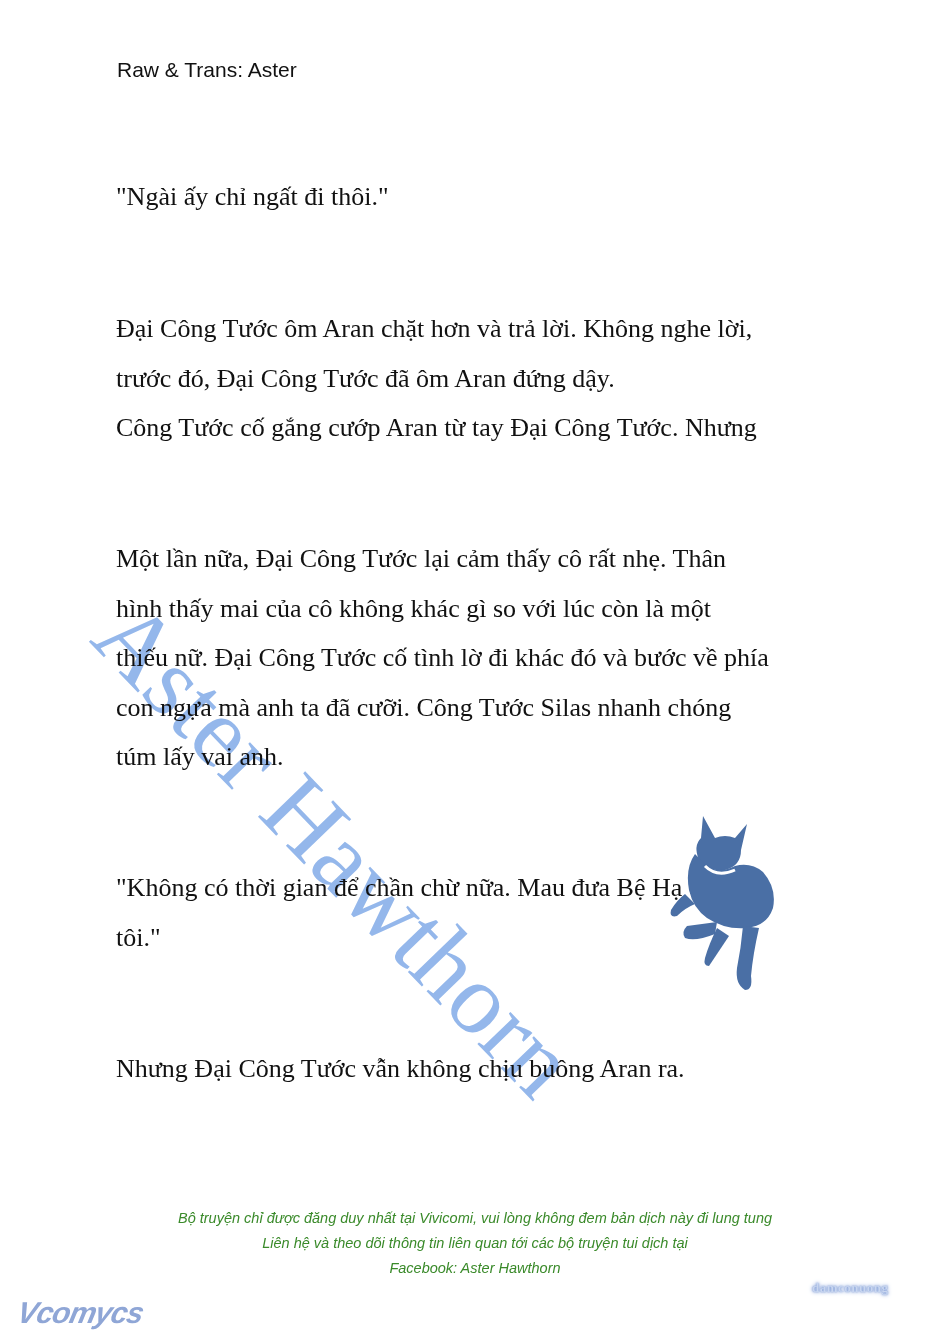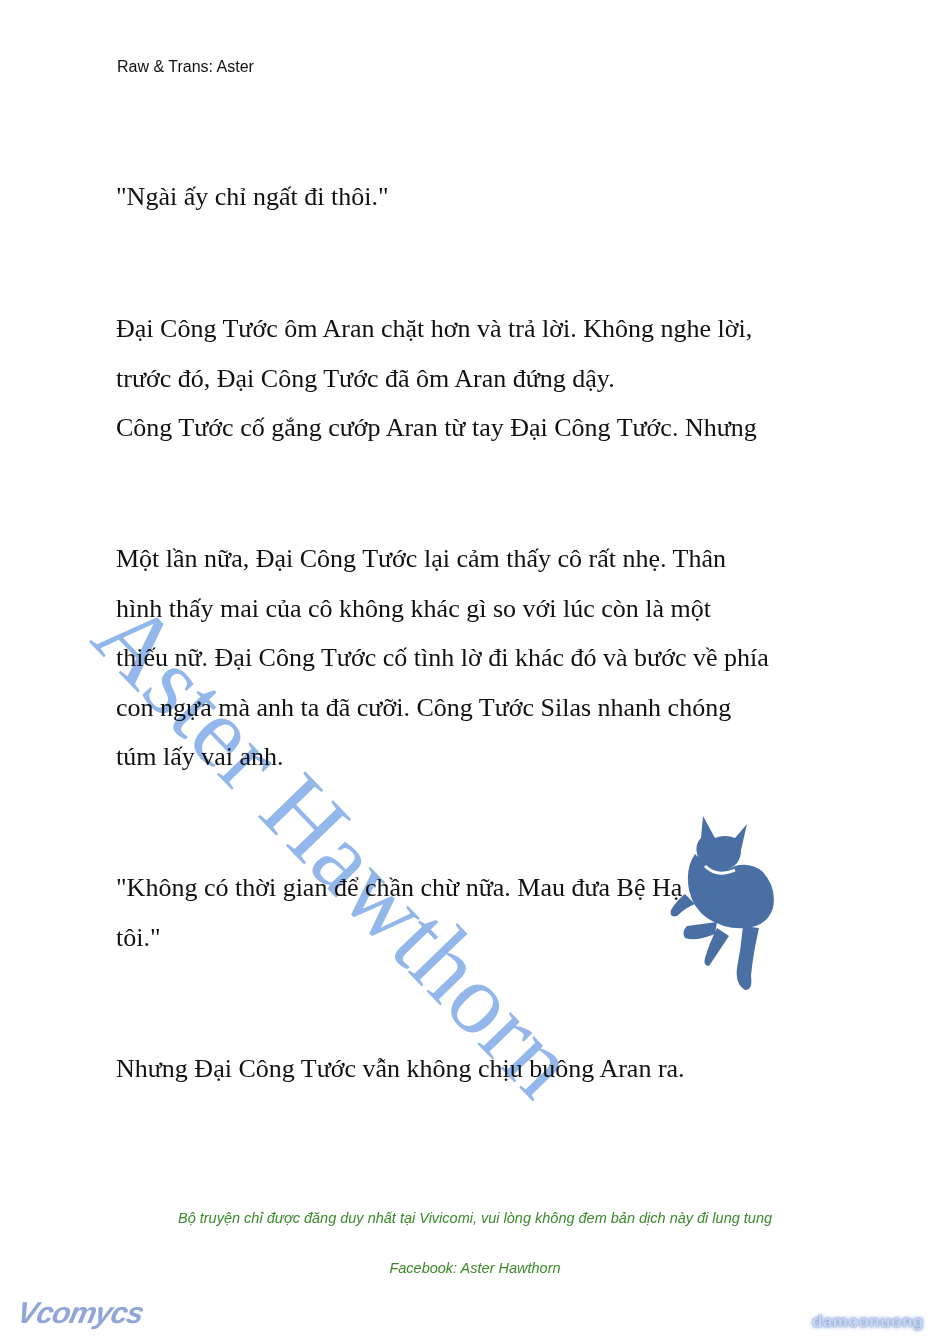--- a/index.html
+++ b/index.html
@@ -17,21 +17,21 @@
       position: absolute;
       left: 0; top: 0;
       width: 950px; height: 1343px;
       background: #ffffff;
     }
     .header {
       position: absolute;
       left: 117px;
       top: 58px;
       font-family: "Liberation Sans", sans-serif;
-      font-size: 16px;
+      font-size: 21px;
       color: #111111;
     }
     .para {
       position: absolute;
       left: 116px;
       width: 730px;
       font-family: "Liberation Serif", serif;
       font-size: 26px;
       line-height: 49.5px;
       color: #111111;
@@ -84,24 +84,24 @@
       font-style: italic;
       font-weight: bold;
       font-size: 30px;
       color: #8fa6d6;
       letter-spacing: -1px;
       transform: skewX(-12deg);
     }
     .logo-right {
       position: absolute;
       left: 812px;
-      top: 1312px;
-      font-family: Liberation Sans, sans-serif;
+      top: 1280px;
+      font-family: Liberation Serif, serif;
       font-weight: bold;
-      font-size: 17px;
+      font-size: 13px;
       color: #c8d6f0;
       text-shadow: 0 0 4px #6f8fd0, 0 0 2px #6f8fd0;
       letter-spacing: 0.5px;
     }
   </style>
 </head>
 <body>
 
 <div class="page">
 
@@ -149,17 +149,18 @@
 
       <path d="M32 118 Q26 124 30 130 Q40 134 60 126 L62 114 Z"></path>
 
       <path d="M62 120 Q54 136 50 150 Q48 158 54 158 Q62 146 74 128 Z"></path>
       <path d="M88 118 Q86 140 82 160 Q80 176 90 182 Q98 182 96 168 Q98 146 104 120 Z"></path>
     </g>
     <path d="M50 58 Q62 70 80 62" stroke="#ffffff" stroke-width="3" fill="none"></path>
   </svg>
 
   <p class="footer-note" style="top:1210px;">Bộ truyện chỉ được đăng duy nhất tại Vivicomi, vui lòng không đem bản dịch này đi lung tung</p>
+  <p class="footer-note" style="top:1235px;">Liên hệ và theo dõi thông tin liên quan tới các bộ truyện tui dịch tại</p>
   <p class="footer-note" style="top:1260px;">Facebook: Aster Hawthorn</p>
 
   <div class="logo-left">Vcomycs</div>
   <div class="logo-right">damconuong</div>
 </div>
 
 </body></html>

